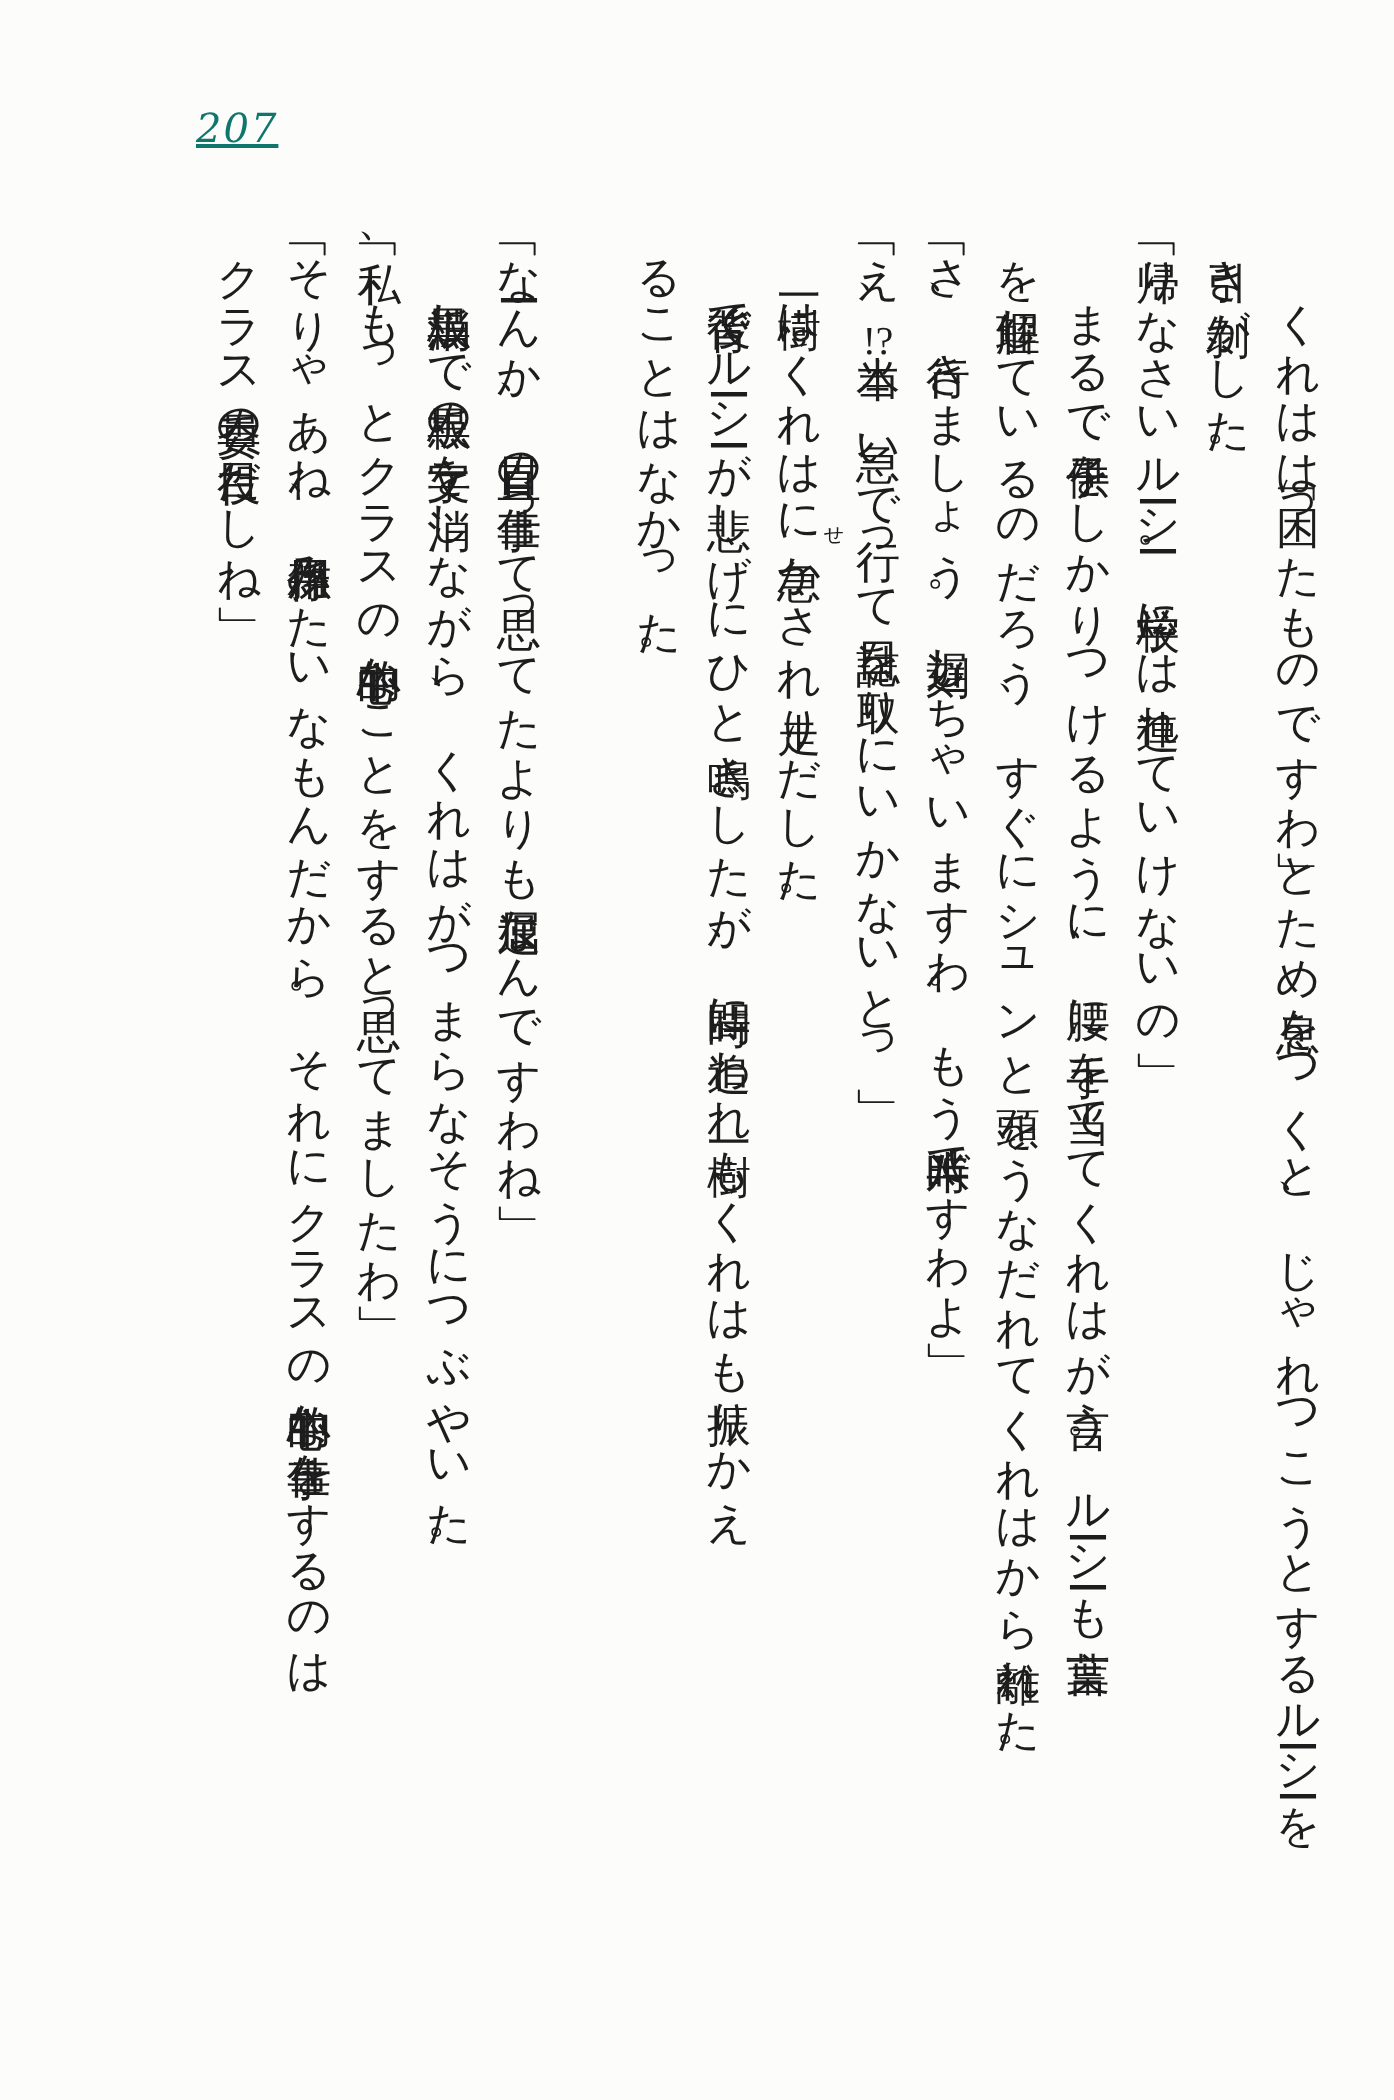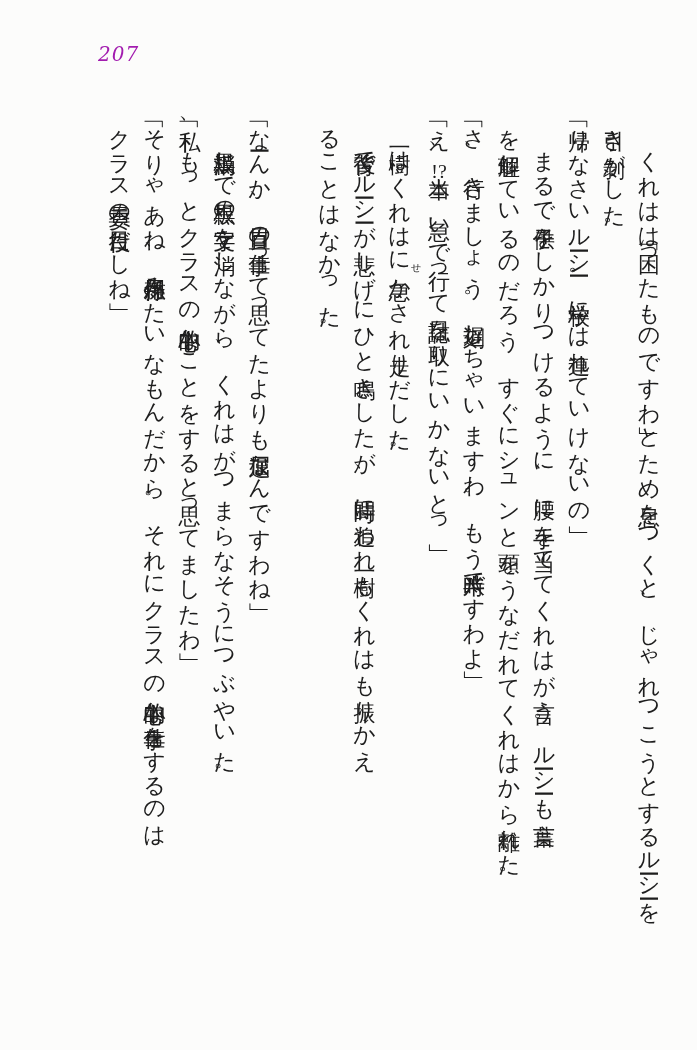--- a/index.html
+++ b/index.html
@@ -9,26 +9,27 @@
     font-family:"Liberation Serif","DejaVu Serif",serif;
     overflow:hidden;
   }
   .page{
     position:relative;
     width:697px;height:1050px;
     background:#fcfcfb;
   }
   .page-number{
     position:absolute;
-    top:42px;left:98px;
+    top:52px;left:98px;
     font-family:"DejaVu Serif","Liberation Serif",serif;
     font-style:italic;
     font-size:20px;
     letter-spacing:1px;
-    color:#a21caf;
+    color:#0f766e;
+    text-decoration:underline;
   }
   .text-block{
     position:absolute;
     top:114px;right:30px;
     height:845px;
     writing-mode:vertical-rl;
     text-orientation:mixed;
     font-size:22px;
     line-height:35px;
     color:#1d1d1d;

